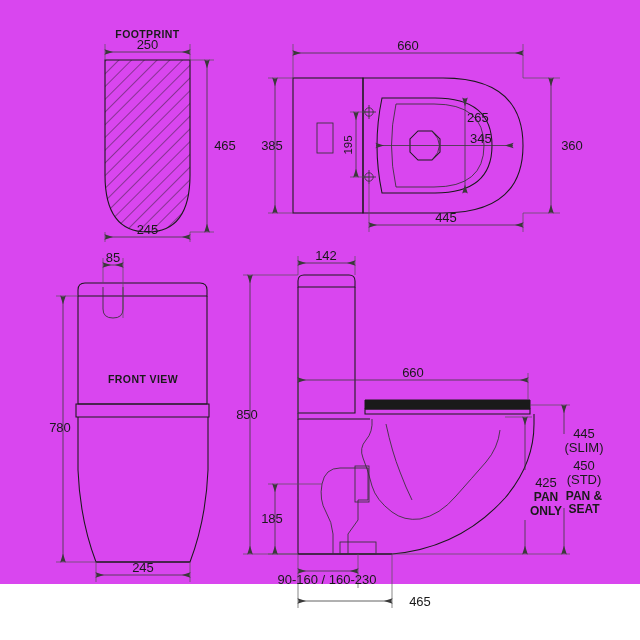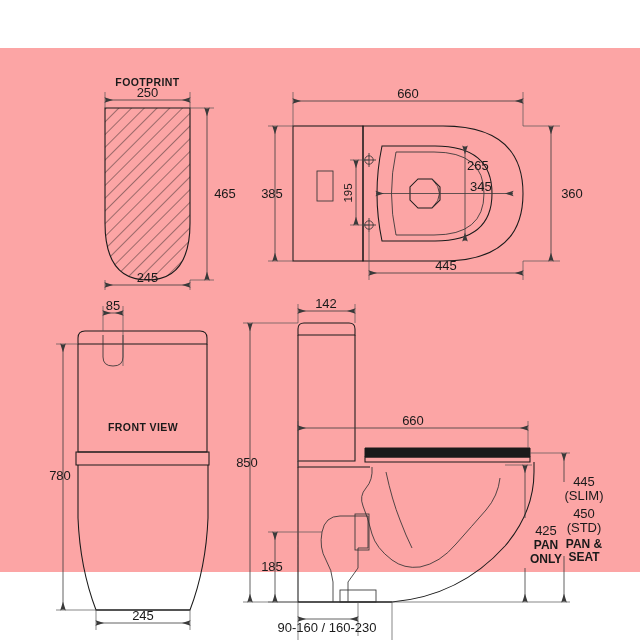--- a/index.html
+++ b/index.html
@@ -10,23 +10,22 @@
   body {
     width: 640px;
     height: 640px;
     font-family: "Liberation Sans", sans-serif;
     color: #1a1a1a;
     overflow: hidden;
   }
   #drawing-root {
     position: relative;
     width: 640px;
-    height: 524px;
-    background: #fca5a5;
-    margin-top: 48px;
+    height: 584px;
+    background: #d946ef;
   }
   svg.sheet {
     position: absolute;
     left: 0;
     top: 0;
     width: 640px;
     height: 640px;
     display: block;
   }
   .ln { stroke: #1a1a1a; fill: none; stroke-width: 1.05; }

